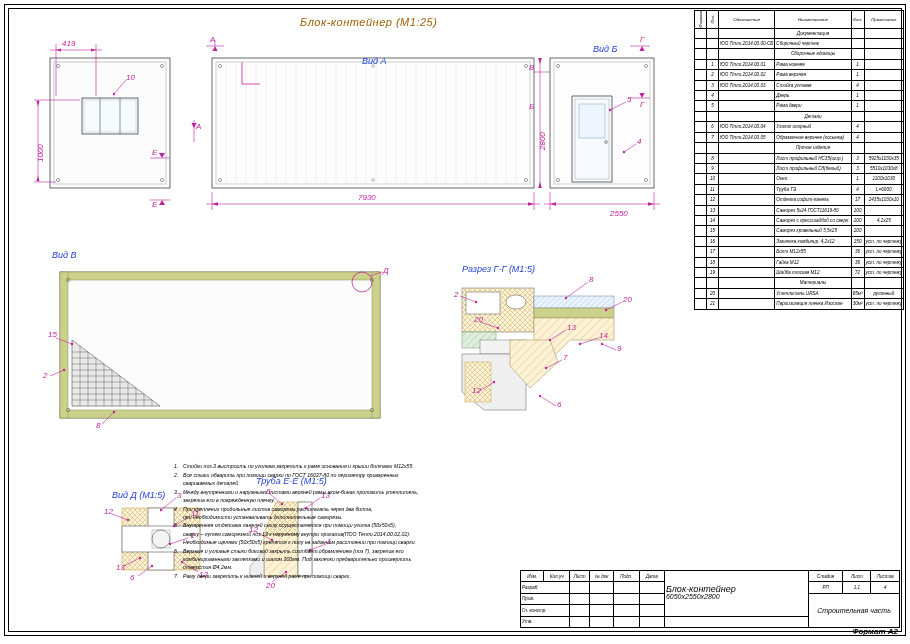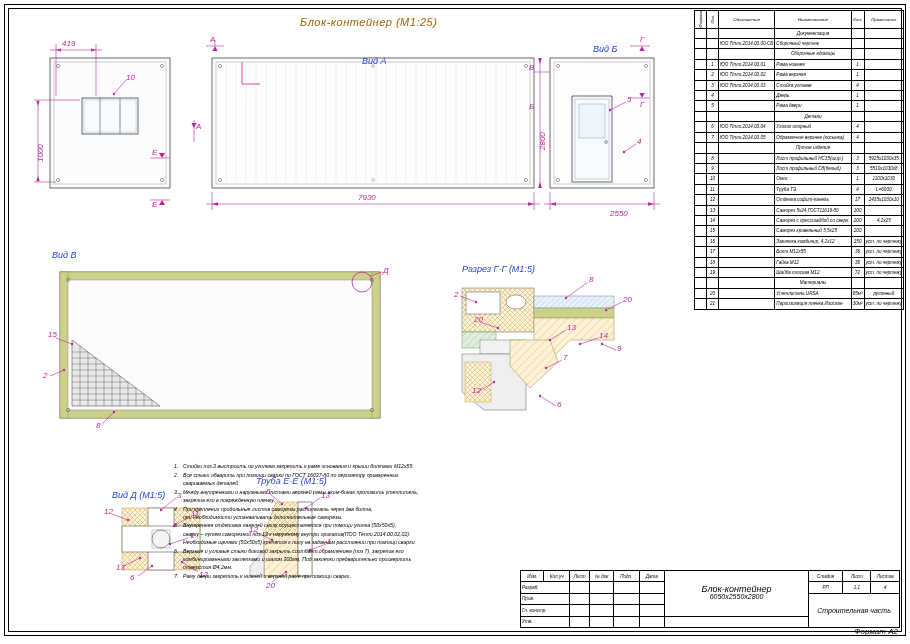--- a/index.html
+++ b/index.html
@@ -40,20 +40,21 @@
     font-style: italic;
     color: #a16207;
     letter-spacing: 0.5px;
   }
   .fmt-label {
     position: absolute;
     right: 12px;
     bottom: 8px;
     font-size: 8px;
     font-style: italic;
+    font-weight: bold;
   }
   
   .dwg {
     position: absolute;
     left: 10px; top: 10px;
     width: 680px; height: 618px;
   }
   svg.vec { position: absolute; left: 0; top: 0; overflow: visible; }
   .lbl {
     position: absolute;
@@ -142,21 +143,20 @@
     padding: 0 1px;
     height: 7.2px;
     line-height: 7.2px;
     color: #000;
     white-space: nowrap;
     overflow: hidden;
   }
   .stamp .c { text-align: center; }
   .stamp .big {
     font-size: 9px;
-    text-align: center;
     font-style: italic;
   }
   .stamp .med {
     font-size: 7px;
     text-align: center;
     font-style: italic;
   }
 </style>
 </head>
 <body>

